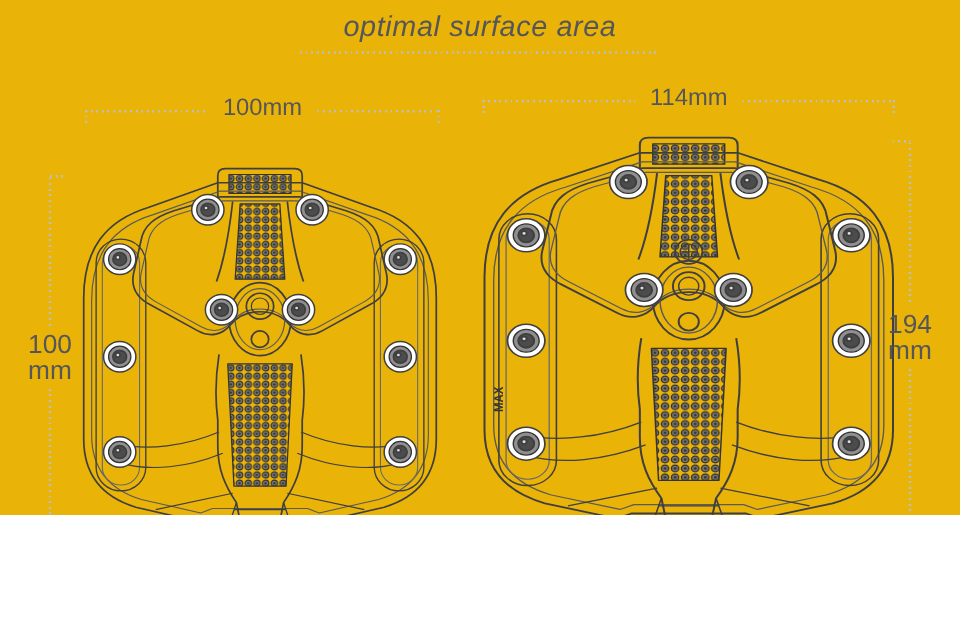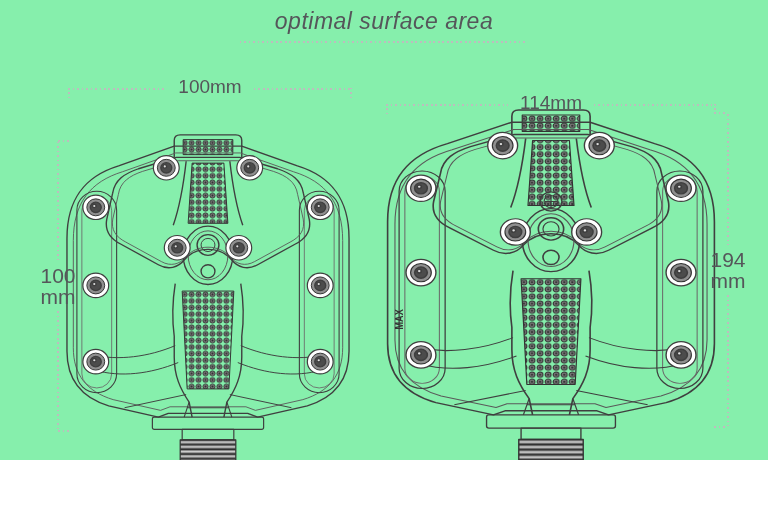--- a/index.html
+++ b/index.html
@@ -1,16 +1,16 @@
 <!DOCTYPE html>
 <html><head>
 <meta charset="utf-8">
 <style>
   html,body{margin:0;padding:0;background:#fff;}
-  #stage{position:relative;width:768px;height:460px;background:#86efac;overflow:hidden;
+  #stage{position:relative;width:768px;height:412px;background:#eab308;overflow:hidden;
          font-family:"Liberation Sans","DejaVu Sans",sans-serif;}
   .title{position:absolute;left:0;right:0;top:8px;text-align:center;
          font-size:23px;font-style:italic;color:#55565a;letter-spacing:.5px;}
   .dot-h{background-image:repeating-linear-gradient(90deg,#bdbdbd 0 1.5px,transparent 1.5px 4.5px);height:2px;}
   .dot-v{background-image:repeating-linear-gradient(180deg,#bdbdbd 0 1.5px,transparent 1.5px 4.5px);width:2px;}
   .rule{position:absolute;left:240px;top:41px;width:288px;}
   
   .hdim{position:absolute;display:flex;align-items:center;height:26px;}
   .hdim .seg{flex:1;}
   .hdim .lbl{padding:0 12px;font-size:19px;color:#55565a;white-space:nowrap;transform:translateY(-2px);}
@@ -123,29 +123,29 @@
   </svg>
 
   <div class="hdim" style="left:68px;top:76px;width:284px">
     <span class="tick l dot-v"></span>
     <div class="seg dot-h"></div>
     <div class="lbl">100mm</div>
     <div class="seg dot-h"></div>
     <span class="tick r dot-v"></span>
   </div>
 
-  <div class="hdim" style="left:386px;top:92px;width:330px">
+  <div class="hdim" style="left:386px;top:68px;width:330px">
     <span class="tick l dot-v"></span>
     <div class="seg dot-h"></div>
     <div class="lbl">114mm</div>
     <div class="seg dot-h"></div>
     <span class="tick r dot-v"></span>
   </div>
 
-  <div class="vdim left" style="left:26px;top:140px;height:292px">
+  <div class="vdim left" style="left:8px;top:140px;height:292px">
     <span class="tick dot-h"></span>
     <div class="seg dot-v"></div>
     <div class="lbl"><span>100</span><br>
       <span>mm</span></div>
     <div class="seg dot-v"></div>
     <span class="tick dot-h"></span>
   </div>
 
   <div class="vdim right" style="left:696px;top:112px;height:316px">
     <span class="tick dot-h"></span>

